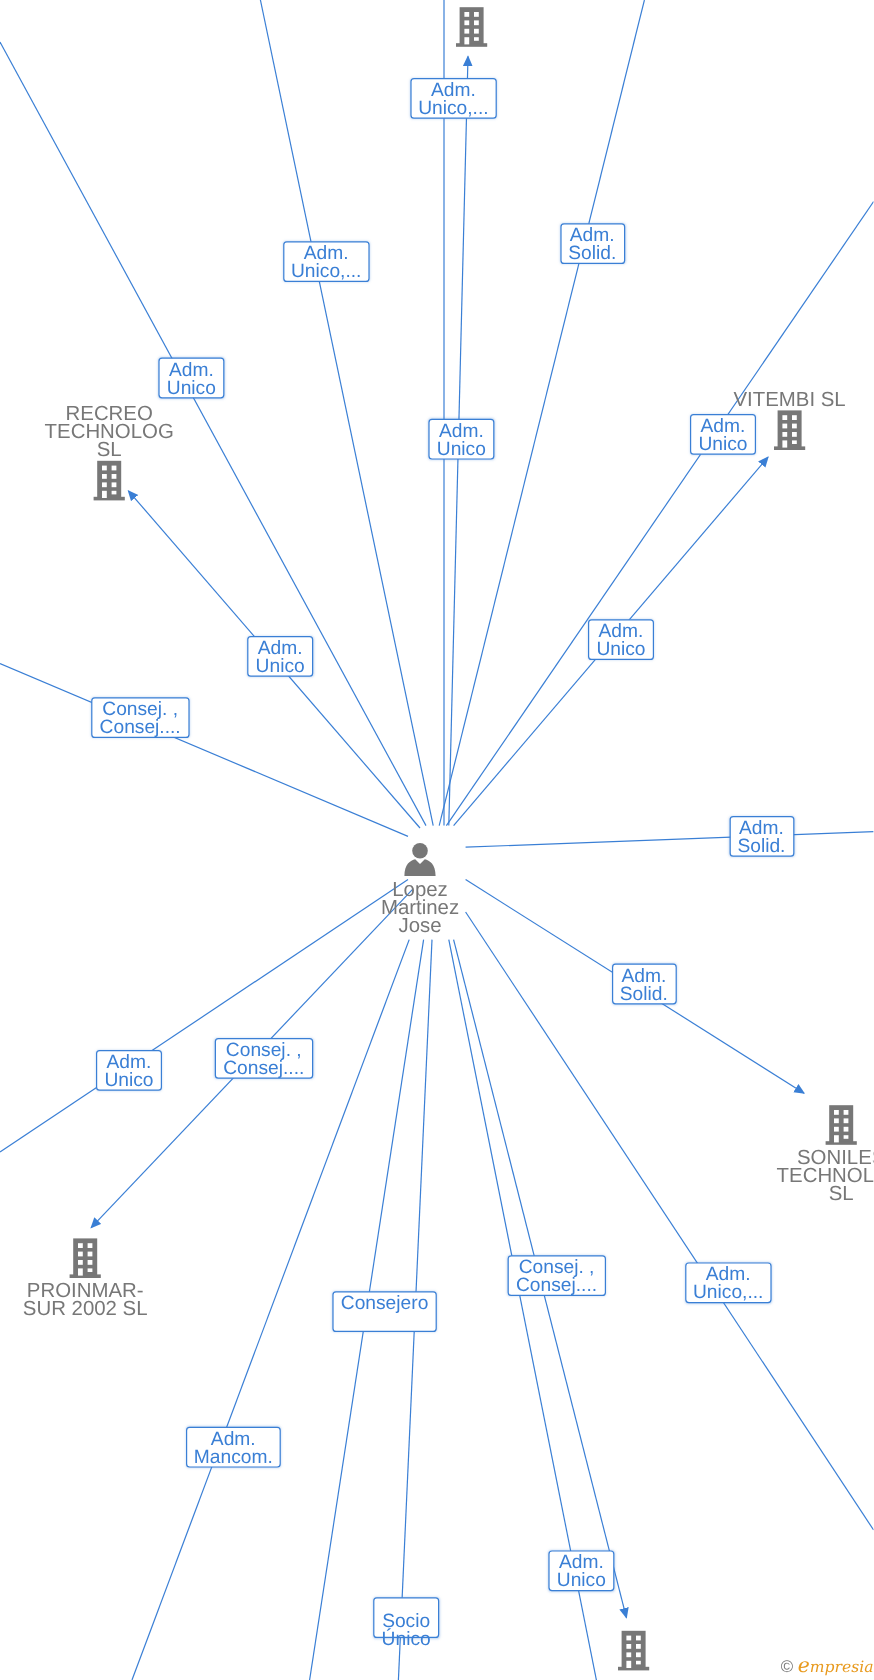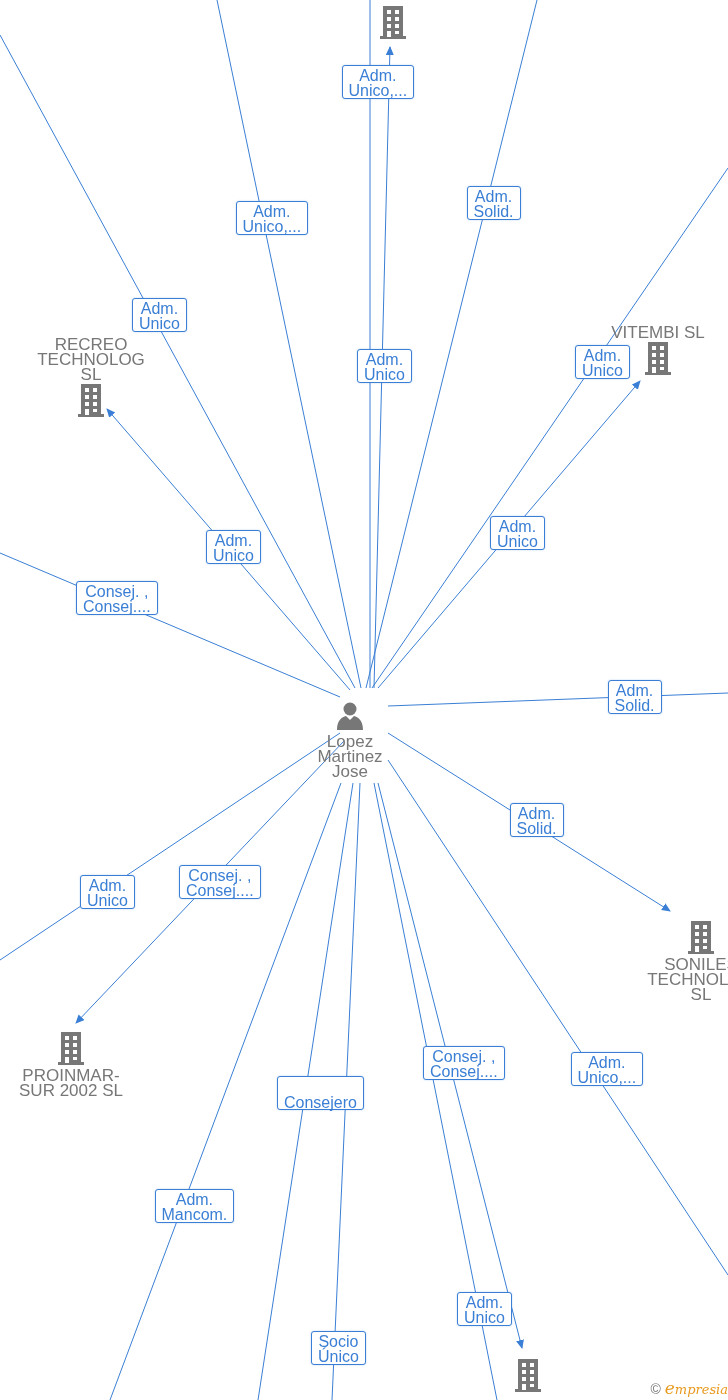--- a/index.html
+++ b/index.html
@@ -93,28 +93,28 @@
       <div>Solid.</div>
     </div>
     <div class="label-box" style="top: 875px; height: 34px; padding-top: 2px; left: 80px;">
       <div>Adm.</div>
       <div>Unico</div>
     </div>
     <div class="label-box" style="top: 865px; height: 34px; padding-top: 2px; left: 179px;">
       <div>Consej. ,</div>
       <div>Consej....</div>
     </div>
-    <div class="label-box" style="top: 1075.5px; height: 34px; padding-top: 18px; left: 277px;">
+    <div class="label-box" style="top: 1075.5px; height: 34px; padding-top: 2px; left: 277px;">
       <div>Consejero</div>
     </div>
     <div class="label-box" style="top: 1189px; height: 34px; padding-top: 2px; left: 154.5px;">
       <div>Adm.</div>
       <div>Mancom.</div>
     </div>
-    <div class="label-box" style="top: 1331px; height: 34px; padding-top: 2px; left: 311px;">
+    <div class="label-box" style="top: 1331px; height: 34px; padding-top: 12px; left: 311px;">
       <div>Socio</div>
       <div>Único</div>
     </div>
     <div class="label-box" style="top: 1046px; height: 34px; padding-top: 2px; left: 423px;">
       <div>Consej. ,</div>
       <div>Consej....</div>
     </div>
     <div class="label-box" style="top: 1292px; height: 34px; padding-top: 2px; left: 457px;">
       <div>Adm.</div>
       <div>Unico</div>

